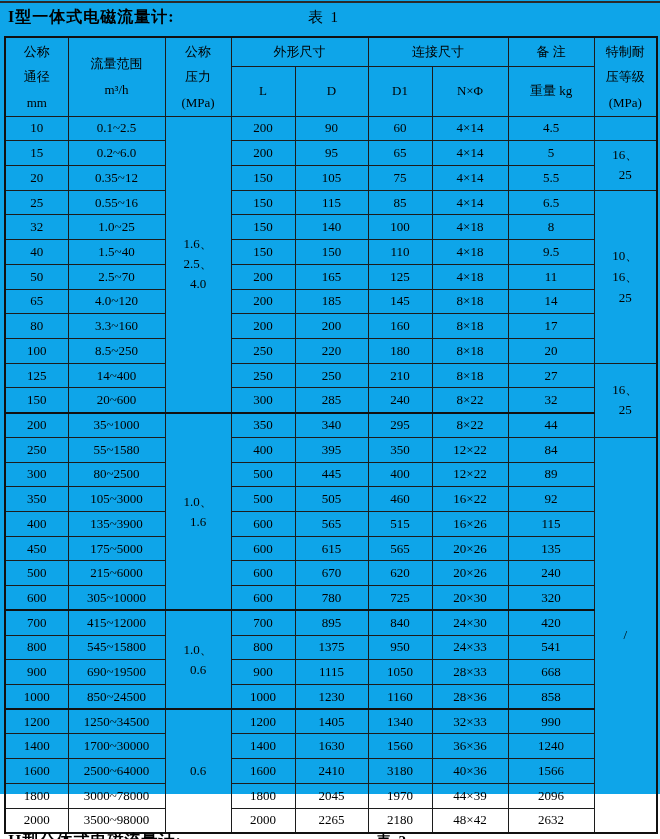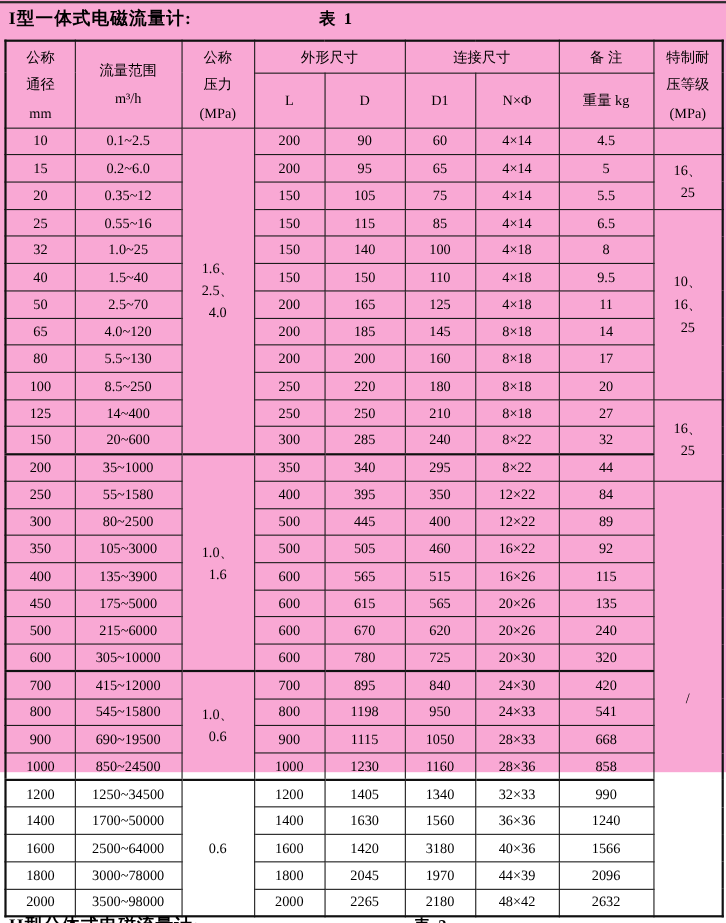--- a/index.html
+++ b/index.html
@@ -1,24 +1,24 @@
 <!DOCTYPE html>
 <html><head>
 <meta charset="utf-8">
 <style>
   * { margin: 0; padding: 0; box-sizing: border-box; }
   html, body { width: 660px; height: 839px; overflow: hidden; background: #fff;
     font-family: "Liberation Serif", "DejaVu Serif", serif; color: #000; }
-  #page { position: relative; width: 660px; height: 702px; background: #f9a8d4; }
+  #page { position: relative; width: 660px; height: 794px; background: #0ea5e9; }
 
   .top-rule { position: absolute; left: 0; top: 1px; width: 660px; height: 2px; background: #2a2a2a; }
 
   .title-line { position: absolute; left: 8px; top: 7px; width: 644px; height: 24px; }
   .doc-title { position: absolute; left: 0; top: 0; font-size: 16px; font-weight: bold; letter-spacing: 1px; white-space: nowrap; }
-  .table-label { position: absolute; left: 282px; top: 1px; font-size: 15px; font-weight: bold; white-space: pre; }
+  .table-label { position: absolute; left: 300px; top: 1px; font-size: 15px; font-weight: normal; white-space: pre; }
 
   table.spec { position: absolute; left: 4px; top: 36px; width: 652px;
     border-collapse: collapse; table-layout: fixed; }
   table.spec th, table.spec td {
     border: 1px solid #1c1c1c; text-align: center; vertical-align: middle;
     font-size: 13px; font-weight: normal; overflow: hidden; padding: 0; }
   table.spec { border: 2px solid #111; padding-left: 48px; }
 
   thead tr.h1 { height: 29px; }
   thead tr.h2 { height: 50px; }
@@ -163,21 +163,21 @@
           <td class="cell-dn">65</td>
           <td>4.0~120</td>
           <td>200</td>
           <td>185</td>
           <td>145</td>
           <td>8×18</td>
           <td>14</td>
         </tr>
         <tr>
           <td class="cell-dn">80</td>
-          <td>5.5~130</td>
+          <td>3.3~160</td>
           <td>200</td>
           <td>200</td>
           <td>160</td>
           <td>8×18</td>
           <td>17</td>
         </tr>
         <tr>
           <td class="cell-dn">100</td>
           <td>8.5~250</td>
           <td>250</td>
@@ -289,21 +289,21 @@
           <td>700</td>
           <td>895</td>
           <td>840</td>
           <td>24×30</td>
           <td>420</td>
         </tr>
         <tr>
           <td class="cell-dn">800</td>
           <td>545~15800</td>
           <td>800</td>
-          <td>1198</td>
+          <td>1375</td>
           <td>950</td>
           <td>24×33</td>
           <td>541</td>
         </tr>
         <tr>
           <td class="cell-dn">900</td>
           <td>690~19500</td>
           <td>900</td>
           <td>1115</td>
           <td>1050</td>
@@ -324,32 +324,32 @@
           <td>1250~34500</td>
           <td class="merged pre" rowspan="5">0.6</td>
           <td>1200</td>
           <td>1405</td>
           <td>1340</td>
           <td>32×33</td>
           <td>990</td>
         </tr>
         <tr>
           <td class="cell-dn">1400</td>
-          <td>1700~50000</td>
+          <td>1700~30000</td>
           <td>1400</td>
           <td>1630</td>
           <td>1560</td>
           <td>36×36</td>
           <td>1240</td>
         </tr>
         <tr>
           <td class="cell-dn">1600</td>
           <td>2500~64000</td>
           <td>1600</td>
-          <td>1420</td>
+          <td>2410</td>
           <td>3180</td>
           <td>40×36</td>
           <td>1566</td>
         </tr>
         <tr>
           <td class="cell-dn">1800</td>
           <td>3000~78000</td>
           <td>1800</td>
           <td>2045</td>
           <td>1970</td>

